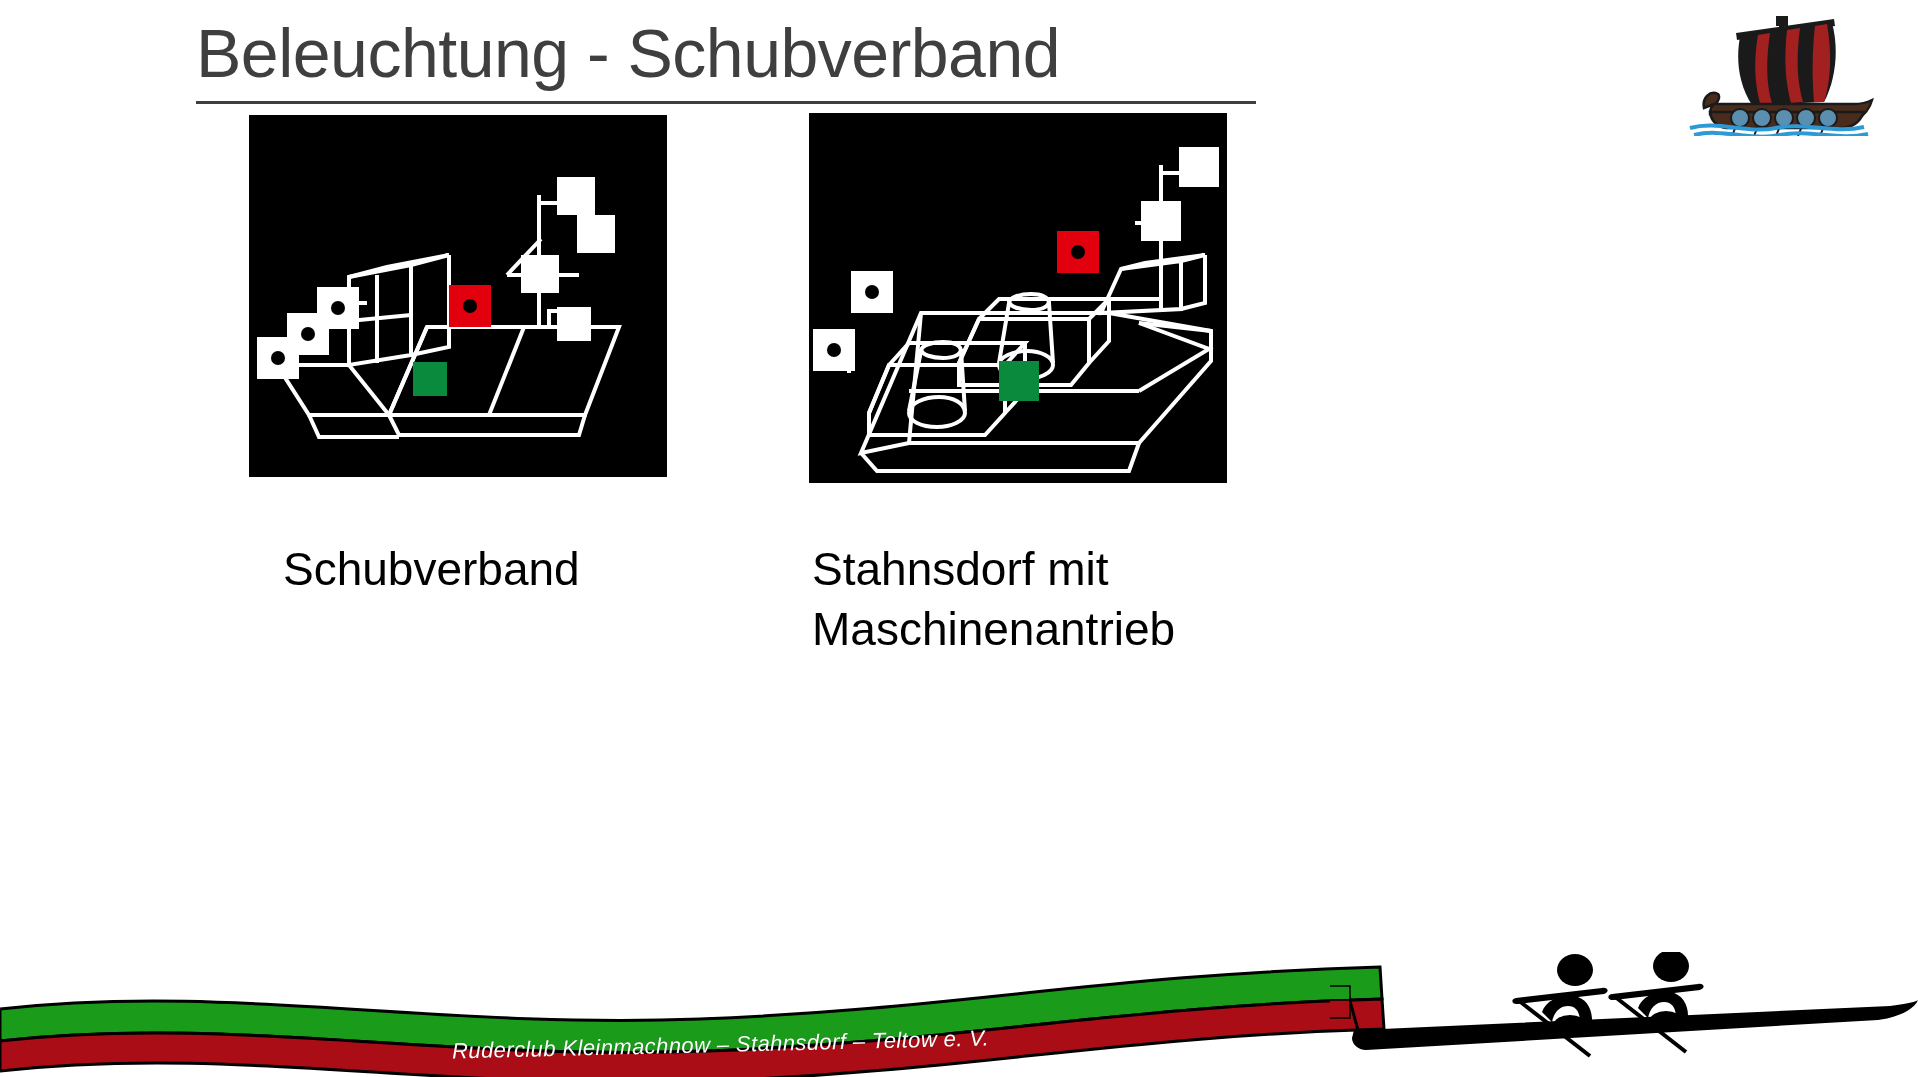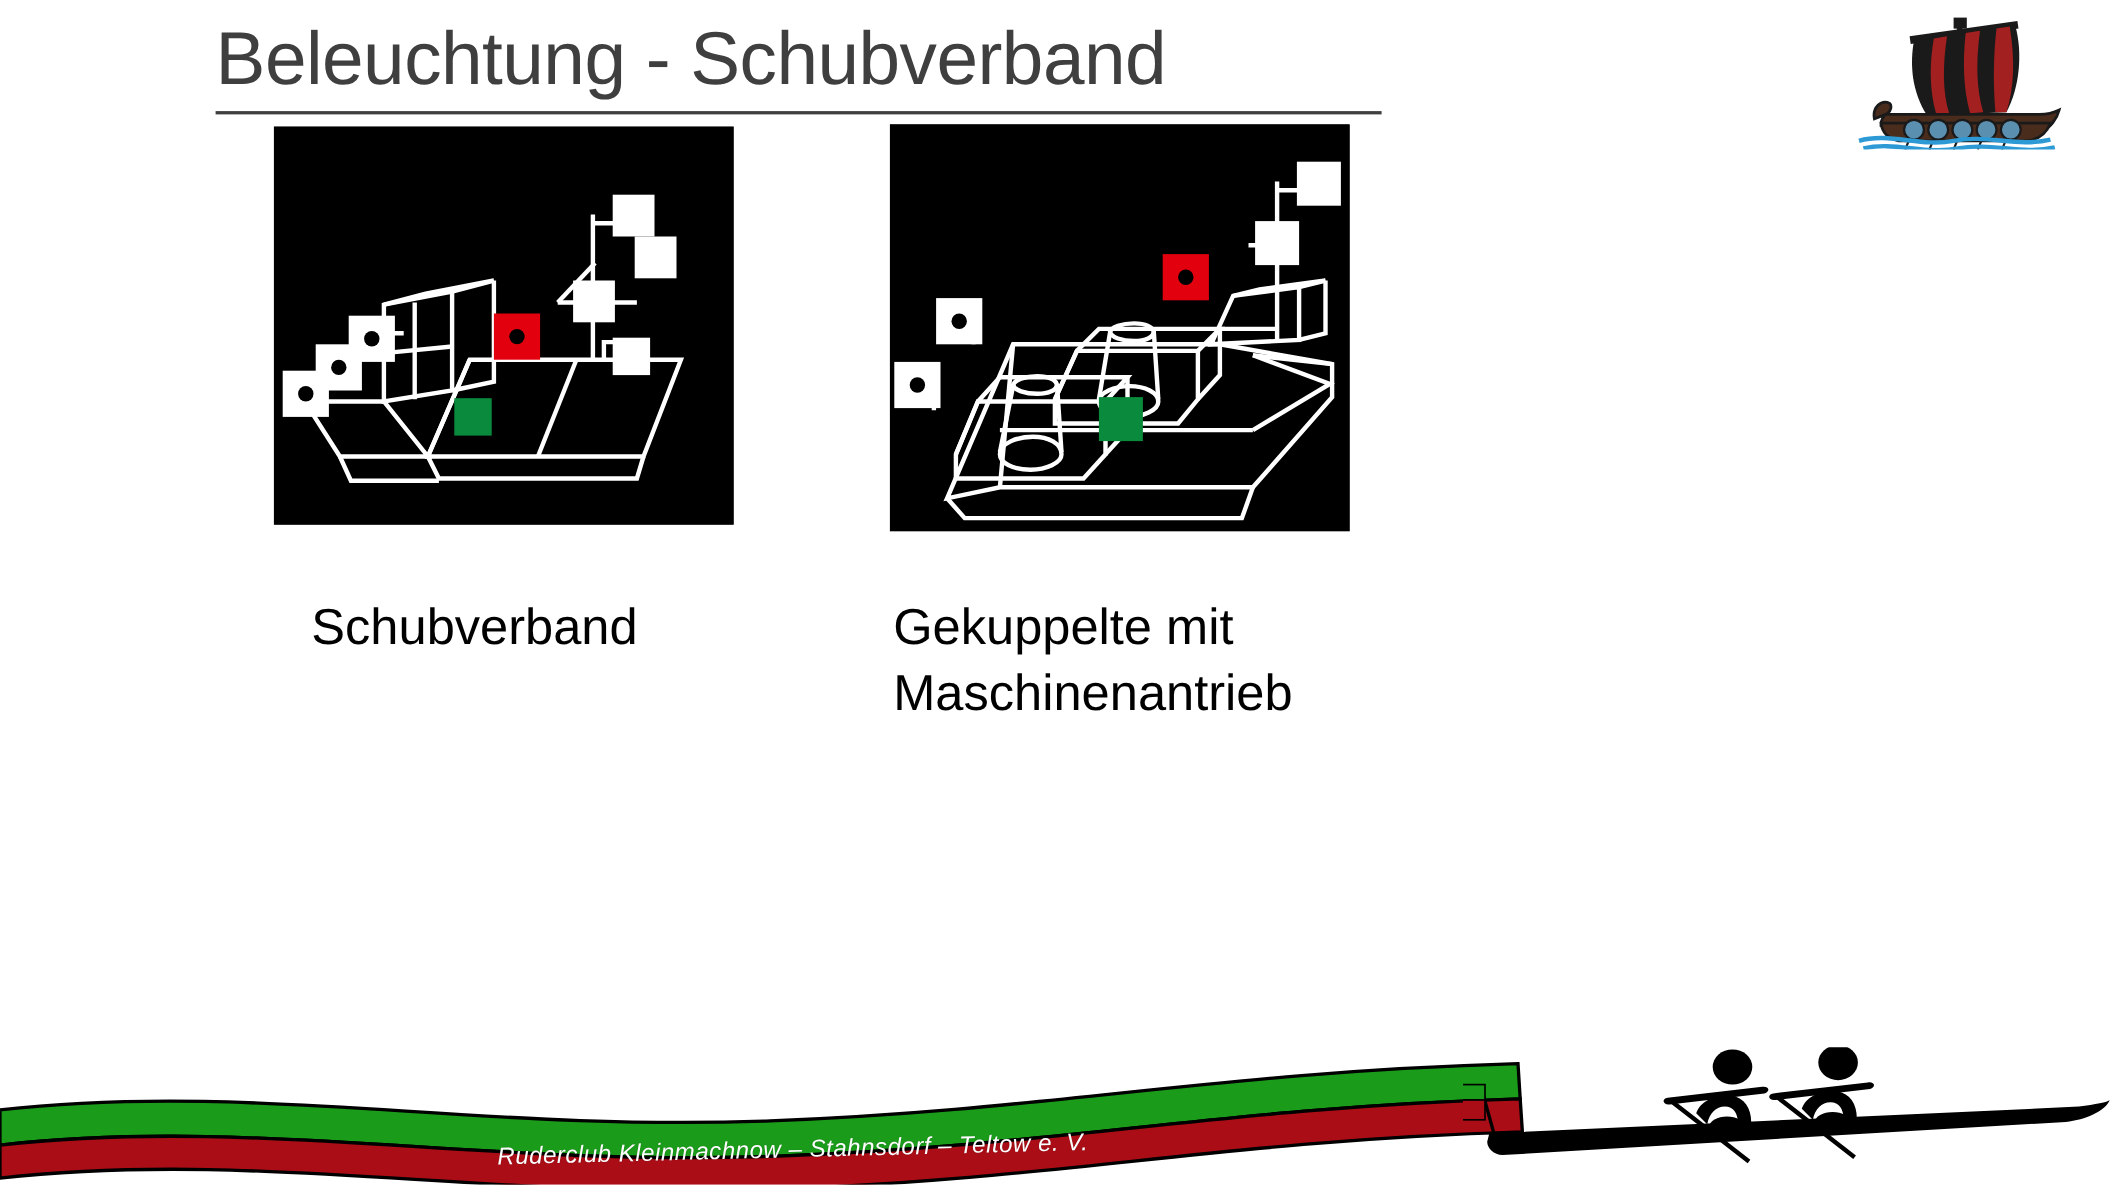--- a/index.html
+++ b/index.html
@@ -265,21 +265,21 @@
       <rect x="190" y="248" width="40" height="40" fill="#0a8a3c"></rect>
 
       <rect x="370" y="34" width="40" height="40" fill="#ffffff"></rect>
       <rect x="332" y="88" width="40" height="40" fill="#ffffff"></rect>
     </svg>
   </div>
 
   <div class="caption caption-1">Schubverband</div>
 
   <div class="caption caption-2">
-    <div>Gekuppelte mit</div>
+    <div>Stahnsdorf mit</div>
     <div>Maschinenantrieb</div>
   </div>
 
   <div class="footer-banner">
     <svg viewBox="0 0 1918 140" xmlns="http://www.w3.org/2000/svg" preserveAspectRatio="none">
 
       <path d="M0 72 C230 46 430 92 700 82 C960 72 1100 38 1380 30 L1382 62 C1110 70 970 104 708 114 C438 124 232 78 0 104 Z" fill="#1a9c1a" stroke="#000000" stroke-width="3"></path>
 
       <path d="M0 104 C232 78 438 124 708 114 C970 104 1110 70 1382 62 L1384 92 C1112 100 972 134 710 144 C440 154 234 108 0 134 Z" fill="#aa0d16" stroke="#000000" stroke-width="3"></path>
     </svg>

